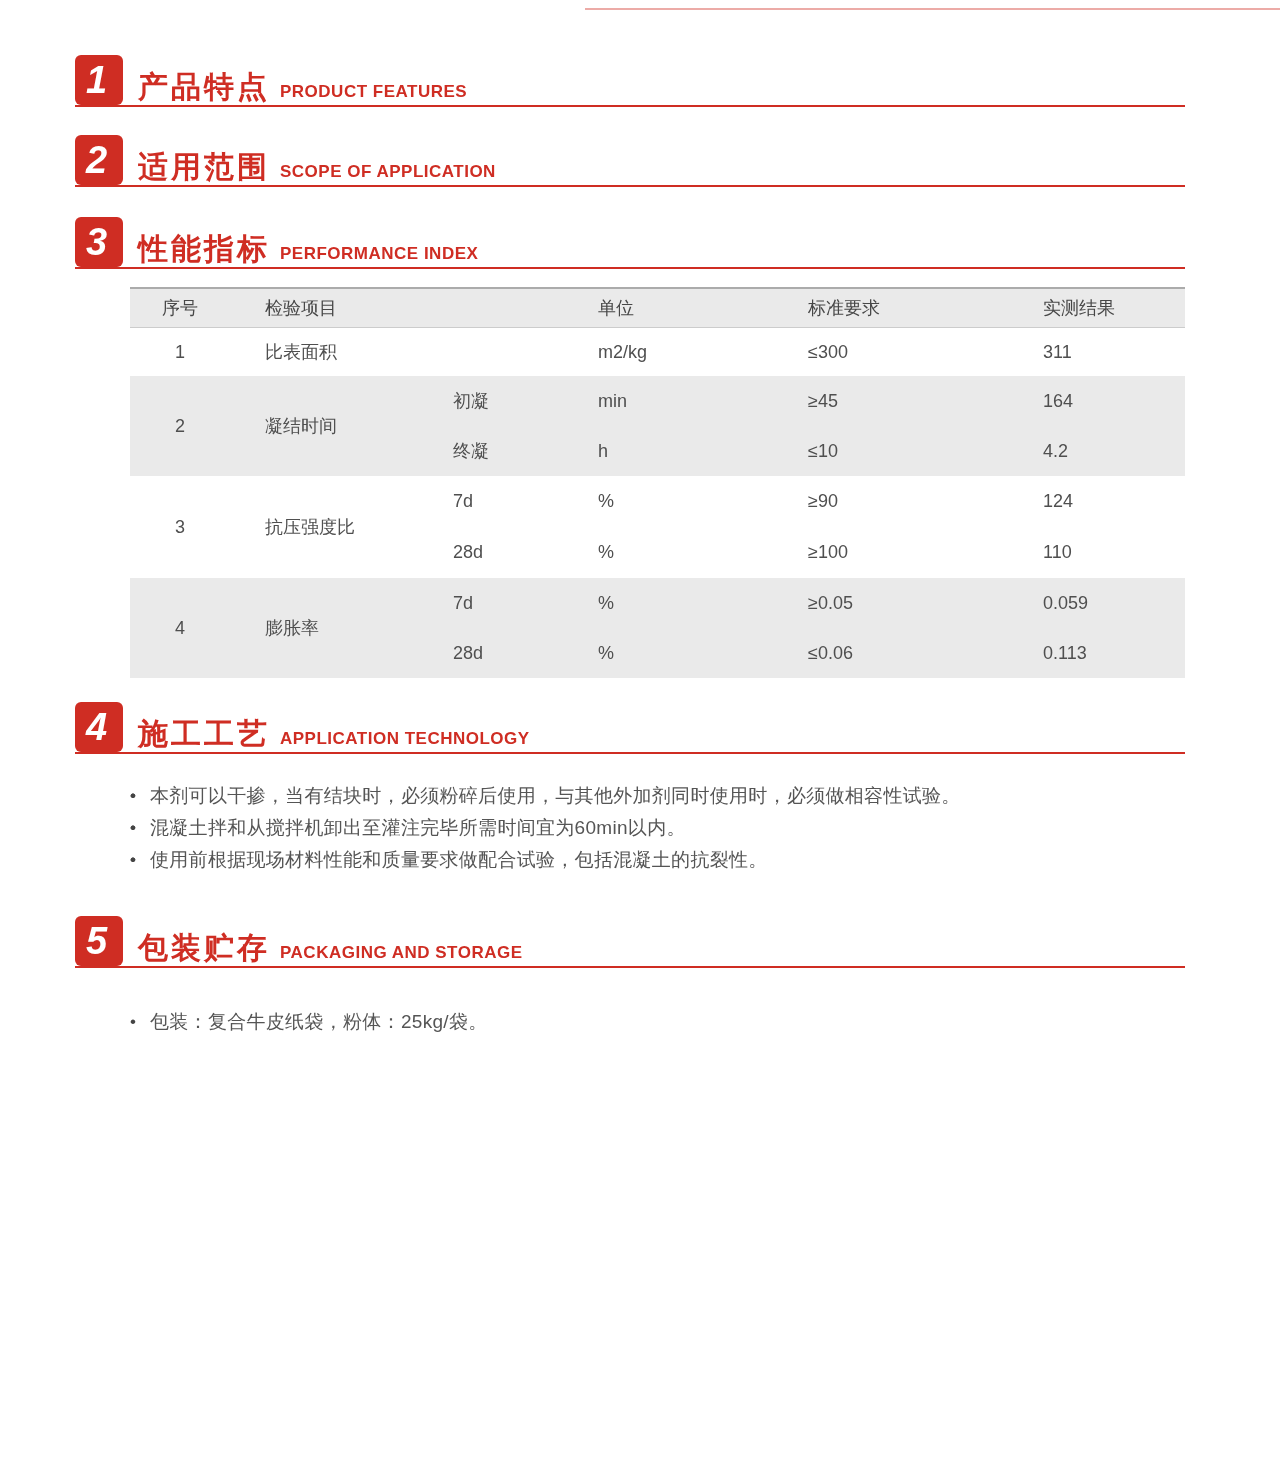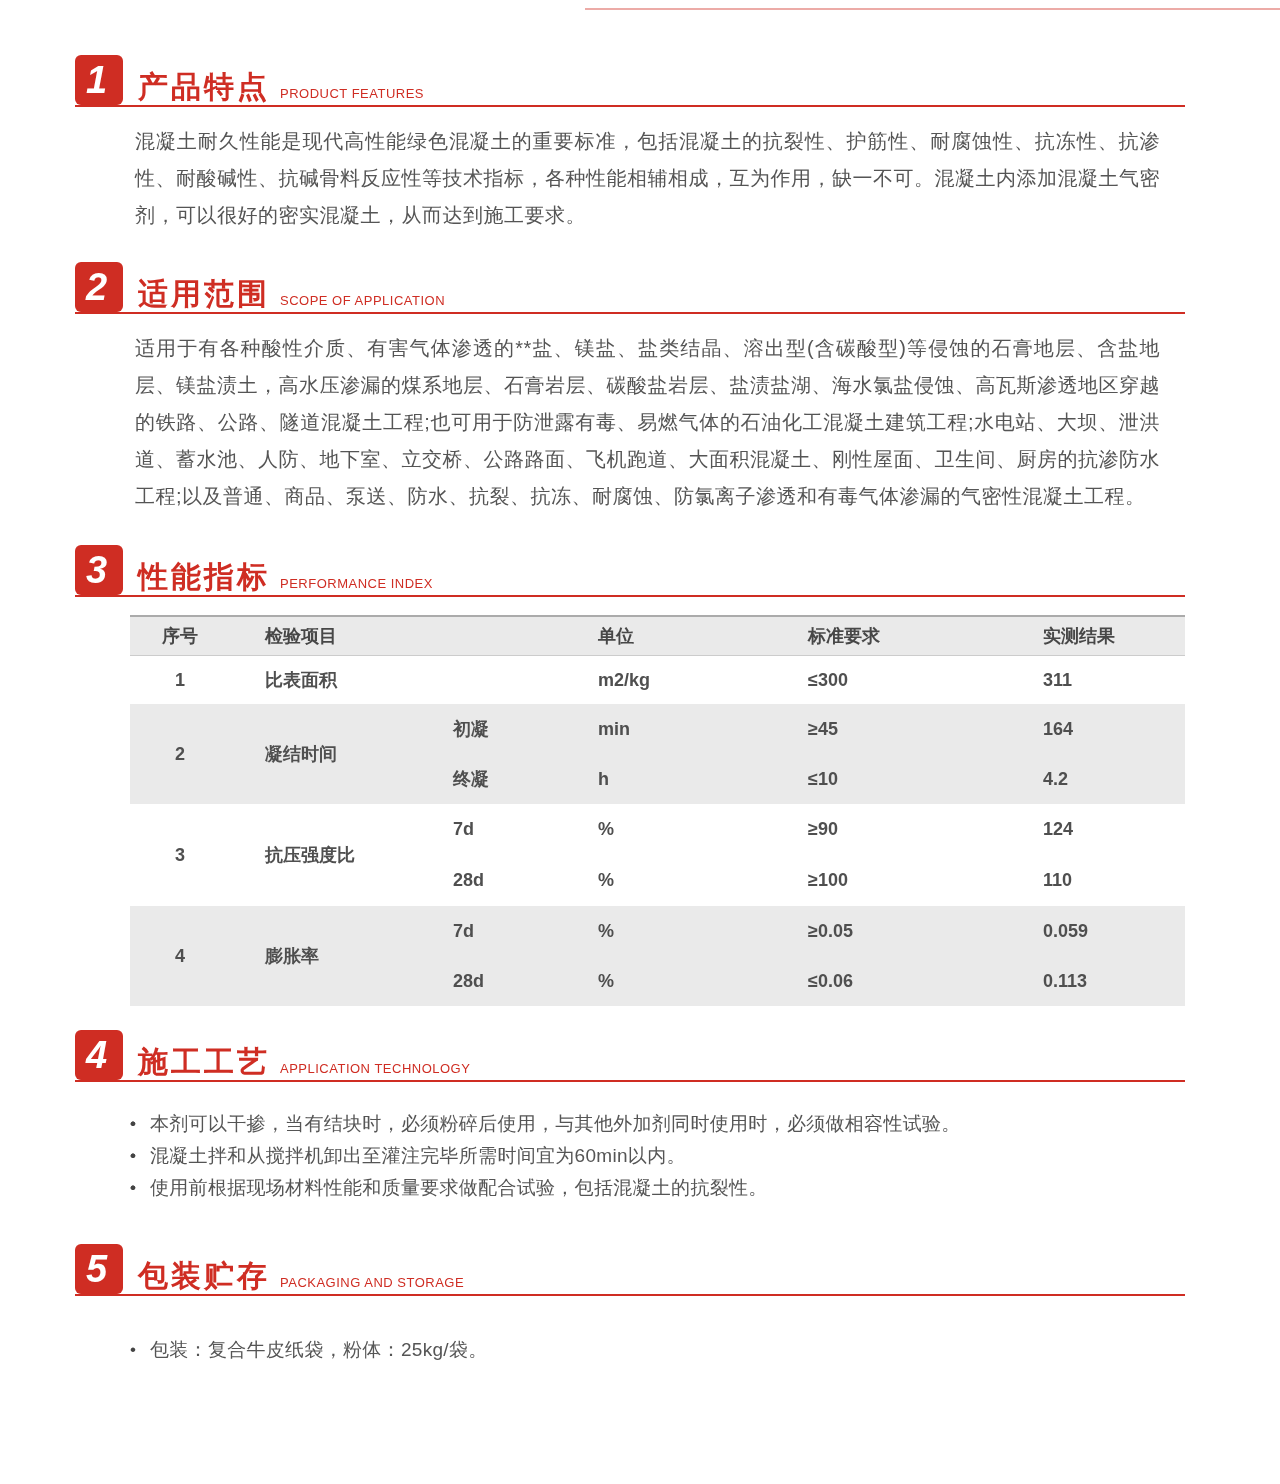--- a/index.html
+++ b/index.html
@@ -32,42 +32,42 @@
     color:#ffffff;font-weight:bold;font-style:italic;
     font-size:38px;line-height:1;
     display:flex;align-items:center;justify-content:center;
     padding-right:5px;
   }
   .sec-title{
     font-size:30px;font-weight:bold;color:var(--accent);
     line-height:1;margin:0 0 3px 15px;letter-spacing:3px;
   }
   .sec-sub{
-    font-size:13px;font-weight:normal;color:var(--accent);
+    font-size:17px;font-weight:bold;color:var(--accent);
     line-height:1;margin:0 0 5px 10px;letter-spacing:.5px;
   }
   
   .para{
     margin:16px 25px 0 60px;
     font-size:20px;line-height:37px;color:var(--txt);
     text-align:justify;letter-spacing:.5px;
   }
   
   .ptable{margin:18px 0 0 55px;width:1055px;font-size:18px;color:#4f4f4f;}
   .trow{
     display:grid;
     grid-template-columns:100px 190px 145px 210px 235px 175px;
     grid-auto-rows:1fr;
     align-items:center;
   }
   .thead{height:41px;background:var(--shade);border-top:2px solid #ababab;border-bottom:1px solid #cccccc;color:#474747;}
   .row-single{height:48px;}
   .row-double{height:100px;}
   .shaded{background:var(--shade);}
-  .c{padding-left:33px;font-weight:bold;}
+  .c{padding-left:33px;}
   .c.no{padding-left:0;text-align:center;}
   .c.item{padding-left:35px;}
   .span2{grid-row:span 2;}
   
   .bullets{margin:26px 25px 0 55px;list-style:none;}
   .bullets li{
     position:relative;padding-left:20px;
     font-size:19px;line-height:32px;color:var(--txt);
     text-align:justify;letter-spacing:.3px;
   }
@@ -85,30 +85,28 @@
 
 <div class="page">
   <div class="top-rule"></div>
 
   <section>
     <div class="sec-head gap-s1">
       <div class="sec-num">1</div>
       <h2 class="sec-title">产品特点</h2>
       <span class="sec-sub">PRODUCT FEATURES</span>
     </div>
-    <p class="para">混凝土耐久性能是现代高性能绿色混凝土的重要标准，包括混凝土的抗裂性、护筋性、耐腐蚀性、抗冻性、抗渗性、耐酸碱性、抗碱骨料反应性等技术指标，各种性能相辅相成，互为作用，缺一不可。混凝土内添加混凝土气密剂，可以很好的密实混凝土，从而达到施工要求。</p>
   </section>
 
   <section>
     <div class="sec-head gap-s2">
       <div class="sec-num">2</div>
       <h2 class="sec-title">适用范围</h2>
       <span class="sec-sub">SCOPE OF APPLICATION</span>
     </div>
-    <p class="para">适用于有各种酸性介质、有害气体渗透的**盐、镁盐、盐类结晶、溶出型(含碳酸型)等侵蚀的石膏地层、含盐地层、镁盐渍土，高水压渗漏的煤系地层、石膏岩层、碳酸盐岩层、盐渍盐湖、海水氯盐侵蚀、高瓦斯渗透地区穿越的铁路、公路、隧道混凝土工程;也可用于防泄露有毒、易燃气体的石油化工混凝土建筑工程;水电站、大坝、泄洪道、蓄水池、人防、地下室、立交桥、公路路面、飞机跑道、大面积混凝土、刚性屋面、卫生间、厨房的抗渗防水工程;以及普通、商品、泵送、防水、抗裂、抗冻、耐腐蚀、防氯离子渗透和有毒气体渗漏的气密性混凝土工程。</p>
   </section>
 
   <section>
     <div class="sec-head gap-s3">
       <div class="sec-num">3</div>
       <h2 class="sec-title">性能指标</h2>
       <span class="sec-sub">PERFORMANCE INDEX</span>
     </div>
 
     <div class="ptable">

